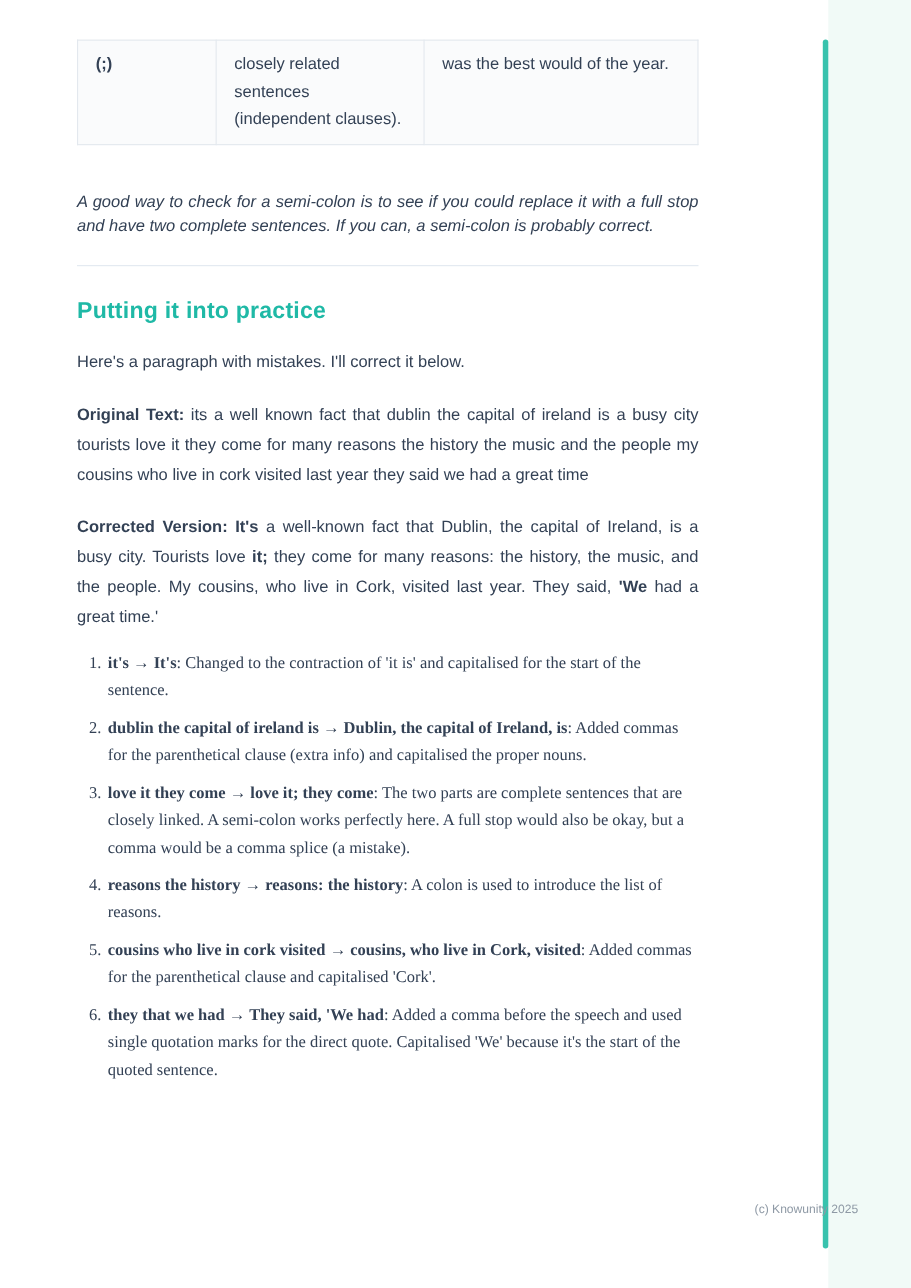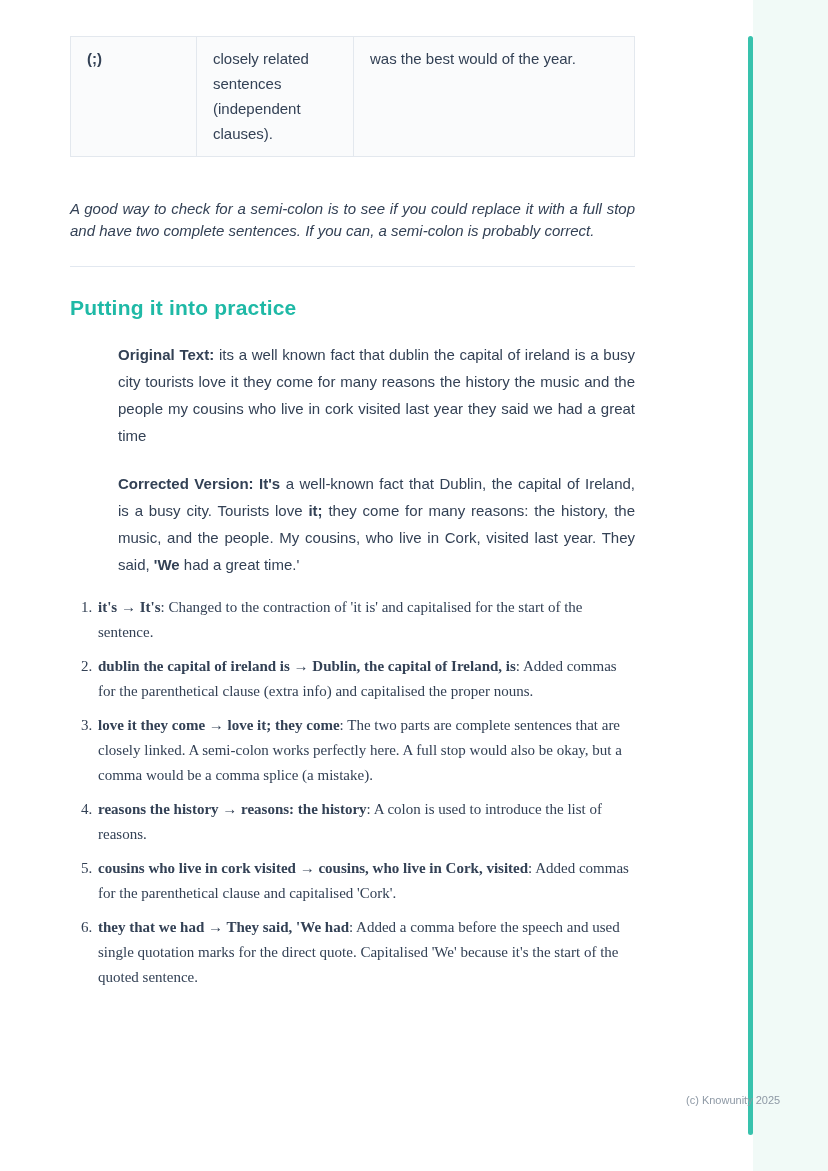--- a/index.html
+++ b/index.html
@@ -23,21 +23,21 @@
     background: var(--table-bg, #fafbfc);
   }
   .ref-table td {
     border: 1px solid var(--table-border, #e3e8ee);
     padding: 9px 16px 10px;
     font-size: 15px;
     line-height: 25px;
     vertical-align: top;
   }
   td.c1 { width: 126px; font-weight: 700; }
-  td.c2 { width: 157px; }
+  td.c2 { width: 189px; }
   .tip {
     margin-top: 41px;
     font-style: italic;
     text-align: justify;
     font-size: 15px;
     line-height: 22px;
   }
   .divider {
     border: 0;
     border-top: 1px solid var(--divider, #e2e8f0);
@@ -48,21 +48,21 @@
     font-size: 21px;
     font-weight: 700;
     color: var(--accent, #1fb9a6);
     letter-spacing: 0.2px;
   }
   .para {
     margin-top: 21px;
     font-size: 15px;
     line-height: 27px;
   }
-  .justify { text-align: justify; margin-left: 48px; }
+  .justify { text-align: justify; }
   .bold { font-weight: 700; }
   .corrections {
     margin-top: 17px;
     padding-left: 26px;
   }
   .corrections li {
     margin-bottom: 9px;
     font-size: 15px;
     line-height: 25px;
     padding-left: 2px;
@@ -110,20 +110,21 @@
     </tr>
   </tbody>
     </table>
 
   <p class="tip">A good way to check for a semi-colon is to see if you could replace it with a full stop and have two complete sentences. If you can, a semi-colon is probably correct.</p>
 
   <hr class="divider">
 
   <h2 class="heading">Putting it into practice</h2>
 
+  <p class="para">Here's a paragraph with mistakes. I'll correct it below.</p>
 
   <p class="para justify"><b>Original Text:</b><span> its a well known fact that dublin the capital of ireland is a busy city tourists love it they come for many reasons the history the music and the people my cousins who live in cork visited last year they said we had a great time</span></p>
 
   <p class="para justify"><b>Corrected Version: It's</b><span> a well-known fact that Dublin, the capital of Ireland, is a busy city. Tourists love </span><b>it;</b><span> they come for many reasons: the history, the music, and the people. My cousins, who live in Cork, visited last year. They said, </span><b>'We</b><span> had a great time.'</span></p>
 
 
   <ol class="corrections">
     <li><b>it's → It's</b><span>: Changed to the contraction of 'it is' and capitalised for the start of the sentence.</span></li>
     <li><b>dublin the capital of ireland is → Dublin, the capital of Ireland, is</b><span>: Added commas for the parenthetical clause (extra info) and capitalised the proper nouns.</span></li>
     <li><b>love it they come → love it; they come</b><span>: The two parts are complete sentences that are closely linked. A semi-colon works perfectly here. A full stop would also be okay, but a comma would be a comma splice (a mistake).</span></li>

